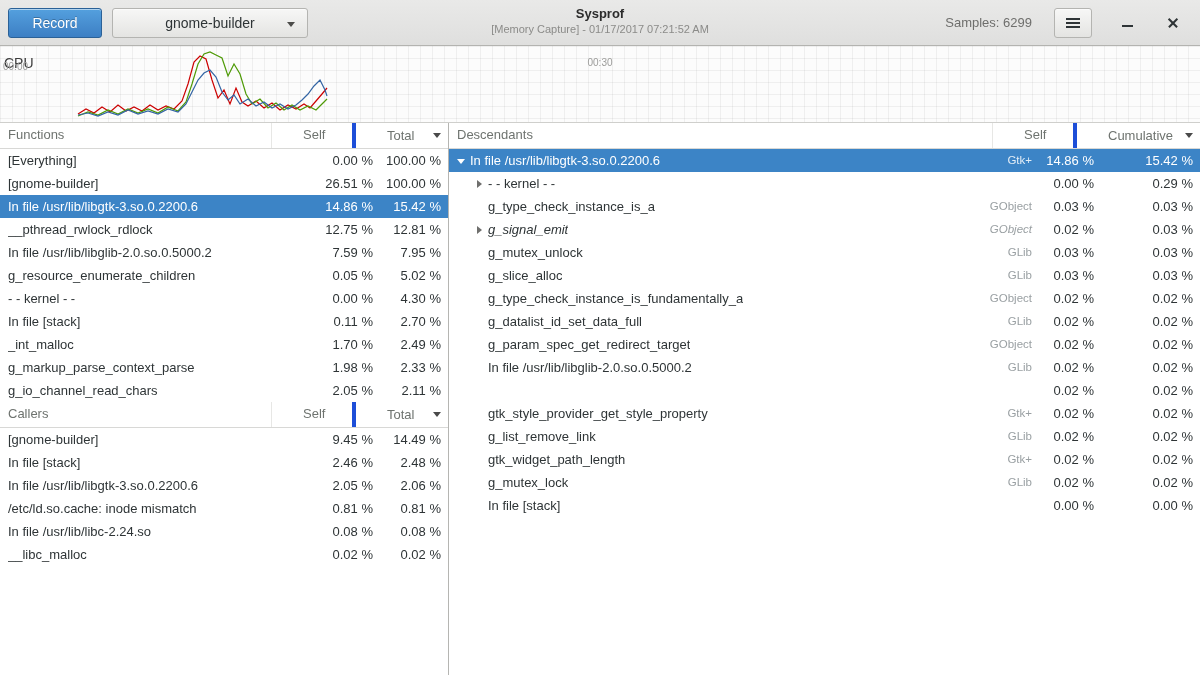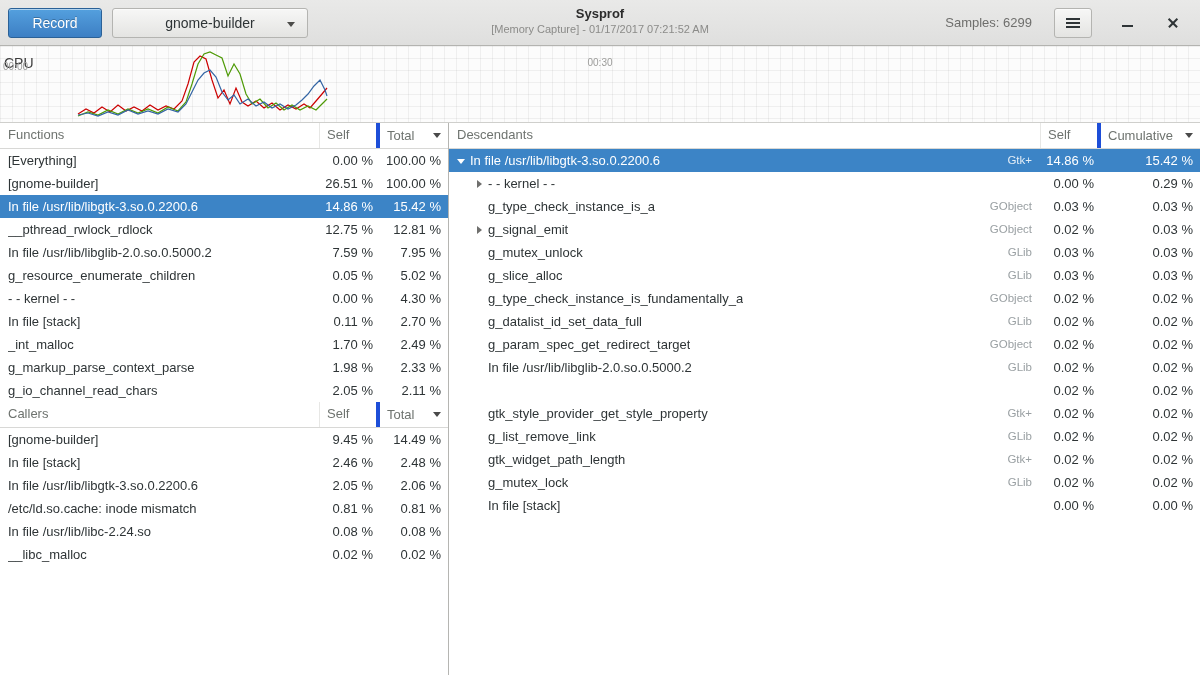--- a/index.html
+++ b/index.html
@@ -56,21 +56,21 @@
     background-size:12px 12px;
   }
   .cpu-area svg{position:absolute;left:0;top:0;width:100%;height:100%;}
   .cpu-label{position:absolute;left:4px;top:9px;font-size:14px;color:#3c3c3c;}
   .t0{position:absolute;left:3px;top:15px;font-size:10px;color:#9c9c9a;}
   .t30{position:absolute;left:50%;top:11px;transform:translateX(-50%);font-size:10px;color:#9c9c9a;}
   
   .content{display:flex;height:552px;background:#fff;}
   .pane-left{width:449px;flex:0 0 449px;border-right:1px solid #b5b5b2;box-sizing:border-box;background:#fff;}
   .pane-right{flex:1;background:#fff;min-width:0;}
-  .thead{display:flex;height:25px;line-height:24px;border-bottom:1px solid #d8d8d6;background:#fff;color:#6e736f;font-size:13px;}
+  .thead{display:flex;height:25px;line-height:24px;border-bottom:1px solid #d8d8d6;background:#fff;color:#6e736f;font-size:13px;gap:24px;}
   .thead .cell{box-sizing:border-box;overflow:hidden;white-space:nowrap;}
   .col-name{flex:1;min-width:0;}
   .thead .col-name{padding-left:8px;border-right:1px solid #e7e7e5;}
   .thead .col-self{padding-left:7px;border-right:4px solid #1d4ed8;}
   .thead .col-total{display:flex;align-items:center;padding-left:7px;padding-right:7px;}
   .pane-left .col-self{width:60px;flex:0 0 60px;}
   .pane-left .col-total{width:68px;flex:0 0 68px;}
   .pane-right .col-self{width:60px;flex:0 0 60px;}
   .pane-right .col-total{width:99px;flex:0 0 99px;}
   .sortarrow{margin-left:auto;width:0;height:0;border-left:4px solid transparent;border-right:4px solid transparent;border-top:5px solid #4a4a4a;}
@@ -309,21 +309,21 @@
           <div class="trow">
             <div class="cell col-name" style="padding-left: 22px;">
               <span class="expander leaf"></span>
               <span class="fn">g_type_check_instance_is_a</span>
               <span class="lib">GObject</span>
             </div>
             <div class="cell col-self num">0.03 %</div>
             <div class="cell col-total num">0.03 %</div>
           </div>
           <div class="trow">
-            <div class="cell col-name" style="padding-left: 22px;">
+            <div class="cell col-name" style="padding-left: 22px; font-style: italic;">
               <span class="expander collapsed"></span>
               <span class="fn">g_signal_emit</span>
               <span class="lib">GObject</span>
             </div>
             <div class="cell col-self num">0.02 %</div>
             <div class="cell col-total num">0.03 %</div>
           </div>
           <div class="trow">
             <div class="cell col-name" style="padding-left: 22px;">
               <span class="expander leaf"></span>

